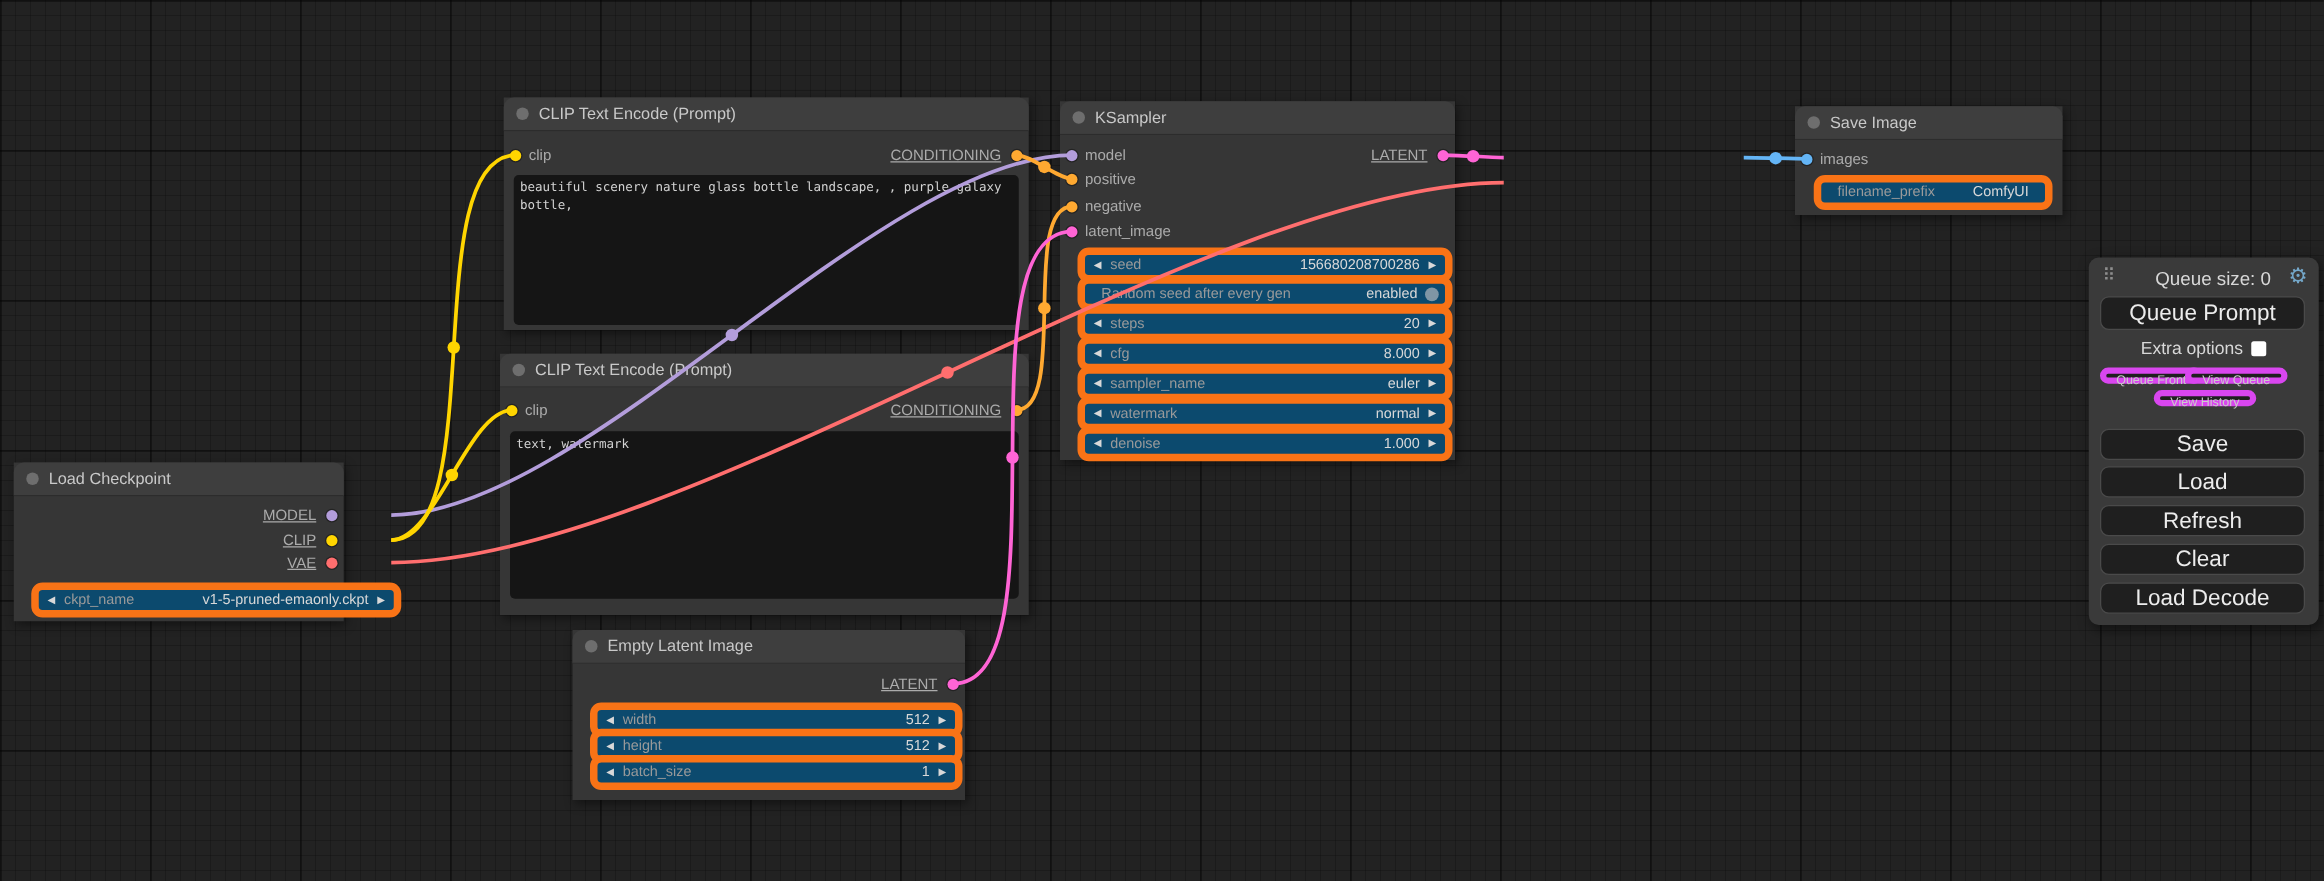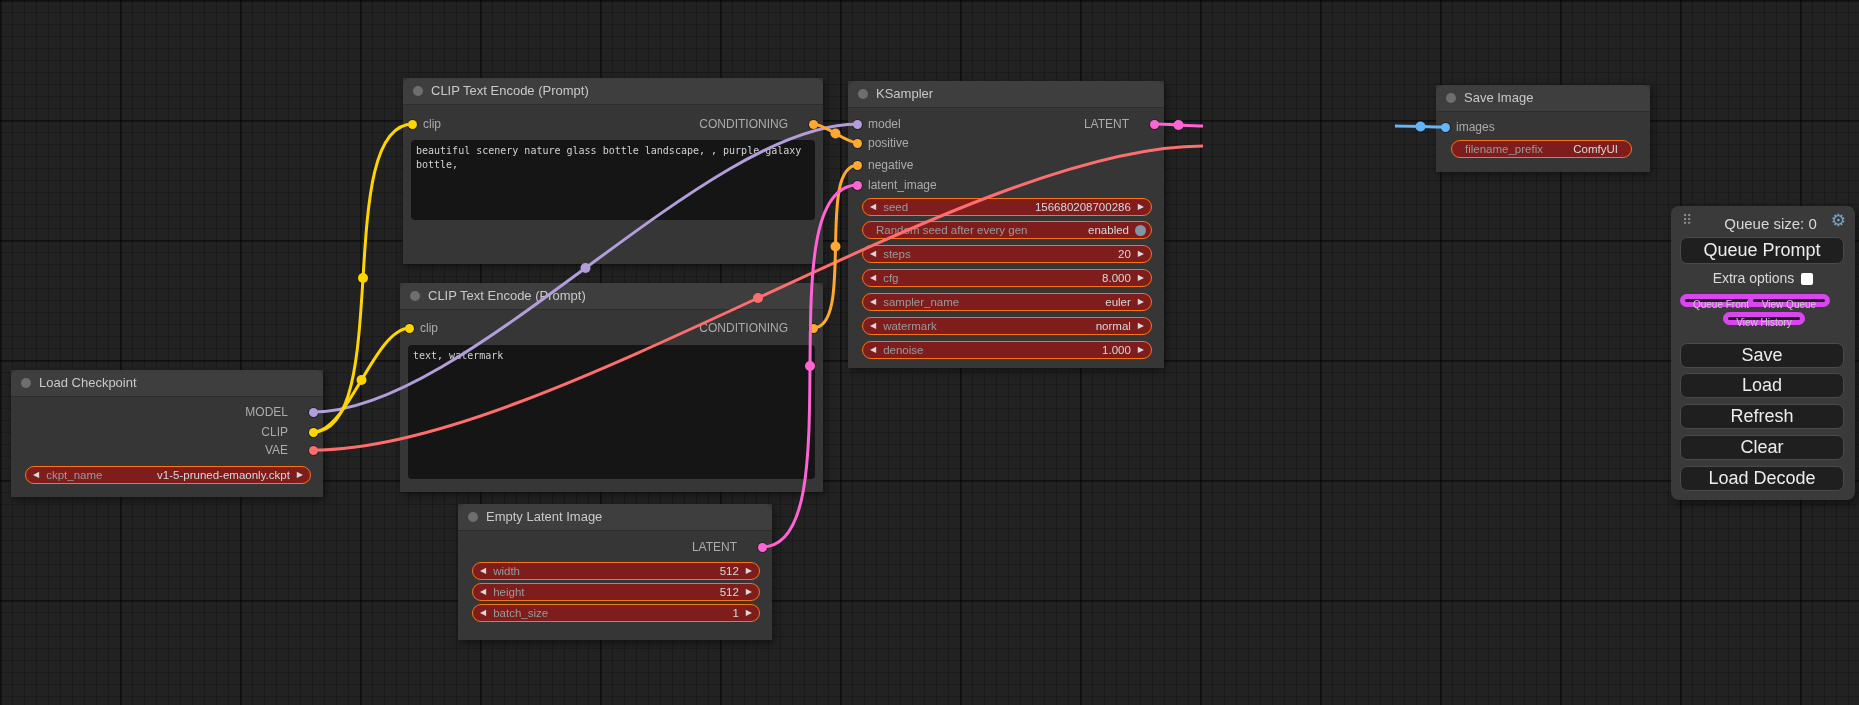--- a/index.html
+++ b/index.html
@@ -16,25 +16,25 @@
   }
   #wires{position:absolute;left:0;top:0;z-index:3;pointer-events:none;}
   .node{position:absolute;background:#363636;border-radius:0;z-index:2;
     box-shadow:2px 3px 8px rgba(0,0,0,0.45);}
   .ntitle{position:absolute;left:0;top:0;right:0;height:26px;background:#3e3e3e;
     border-radius:8px 8px 0 0;border-bottom:1px solid #2c2c2c;}
   .tdot{position:absolute;left:10px;top:8px;width:10px;height:10px;border-radius:50%;background:#6e6e6e;}
   .ttext{position:absolute;left:28px;top:0;line-height:26px;font-size:13px;color:#c9c9c9;white-space:nowrap;}
   .slot{position:absolute;height:16px;line-height:16px;font-size:12px;color:#ababab;white-space:nowrap;}
   .slot.in{left:20px;}
-  .slot.out{right:35px;text-align:right;}
+  .slot.out{right:22px;text-align:right;text-decoration:underline;}
   .sdot{position:absolute;width:9px;height:9px;border-radius:50%;box-shadow:0 0 0 1px rgba(0,0,0,0.35);}
   .sdot.in{left:5px;}
   .sdot.out{right:5px;}
-  .widget{position:absolute;height:16px;background:#7f1d1d;border:1px solid #f97316;
+  .widget{position:absolute;height:16px;background:#0c4a6e;border:6px solid #f97316;
     border-radius:9px;font-size:11.5px;color:#9a9a9a;display:flex;align-items:center;overflow:hidden;}
   .arr{color:#d8d8d8;font-size:8px;line-height:16px;padding:0 7px;flex:0 0 auto;}
   .wlabel{flex:0 0 auto;}
   .wvalue{flex:1 1 auto;text-align:right;color:#d8d8d8;}
   .widget.noarrow .wlabel{padding-left:13px;}
   .widget.noarrow .wvalue{padding-right:13px;}
   .togglecirc{flex:0 0 auto;width:11px;height:11px;border-radius:50%;margin:0 5px 0 6px;}
   .ta{position:absolute;background:#151515;border-radius:4px;color:#d2d2d2;
     font-family:"DejaVu Sans Mono",monospace;font-size:10px;line-height:1.4;
     padding:4px 5px;white-space:pre-wrap;word-wrap:break-word;box-sizing:border-box;}
@@ -71,21 +71,21 @@
       <path d="M813,328 C855.2744012376285,328 815.7255987623715,165 858,165" stroke="#FFA931" stroke-width="3" fill="none"></path>
       <circle cx="835.5" cy="246.5" r="5" fill="#FFA931"></circle>
       <path d="M762,547 C855.6282542825616,547 764.3717457174384,185 858,185" stroke="#FF64D5" stroke-width="3" fill="none"></path>
       <circle cx="810" cy="366" r="5" fill="#FF64D5"></circle>
       <path d="M1154,124 C1166.2601998352393,124 1190.7398001647607,126 1203,126" stroke="#FF64D5" stroke-width="3" fill="none"></path>
       <circle cx="1178.5" cy="125" r="5" fill="#FF64D5"></circle>
       <path d="M1395,126 C1407.7524507448568,126 1433.2475492551432,127 1446,127" stroke="#64B5F6" stroke-width="3" fill="none"></path>
       <circle cx="1420.5" cy="126.5" r="5" fill="#64B5F6"></circle>
     </svg>
 
-  <div class="node" style="left:11px;top:370px;width:312px;height:127px">
+  <div class="node" style="left:11px;top:370px;width:264px;height:127px">
     <div class="ntitle">
       <span class="tdot"></span>
       <span class="ttext">Load Checkpoint</span>
     </div>
     <div class="slot out" style="top:34px">MODEL</div>
     <span class="sdot out" style="top: 38px; background: rgb(179, 157, 219);"></span>
     <div class="slot out" style="top:54px">CLIP</div>
     <span class="sdot out" style="top: 58px; background: rgb(255, 213, 0);"></span>
     <div class="slot out" style="top:72px">VAE</div>
     <span class="sdot out" style="top: 76px; background: rgb(255, 110, 110);"></span>
@@ -99,21 +99,21 @@
 
   <div class="node" style="left:403px;top:78px;width:420px;height:186px">
     <div class="ntitle">
       <span class="tdot"></span>
       <span class="ttext">CLIP Text Encode (Prompt)</span>
     </div>
     <span class="sdot in" style="top: 42px; background: rgb(255, 213, 0);"></span>
     <div class="slot in" style="top:38px">clip</div>
     <div class="slot out" style="top:38px">CONDITIONING</div>
     <span class="sdot out" style="top: 42px; background: rgb(255, 169, 49);"></span>
-    <div class="ta" style="left:8px;top:62px;width:404px;height:80px">beautiful scenery nature glass bottle landscape, , purple galaxy bottle,</div>
+    <div class="ta" style="left:8px;top:62px;width:404px;height:120px">beautiful scenery nature glass bottle landscape, , purple galaxy bottle,</div>
   </div>
 
   <div class="node" style="left:400px;top:283px;width:423px;height:209px">
     <div class="ntitle">
       <span class="tdot"></span>
       <span class="ttext">CLIP Text Encode (Prompt)</span>
     </div>
     <span class="sdot in" style="top: 41px; background: rgb(255, 213, 0);"></span>
     <div class="slot in" style="top:37px">clip</div>
     <div class="slot out" style="top:37px">CONDITIONING</div>

